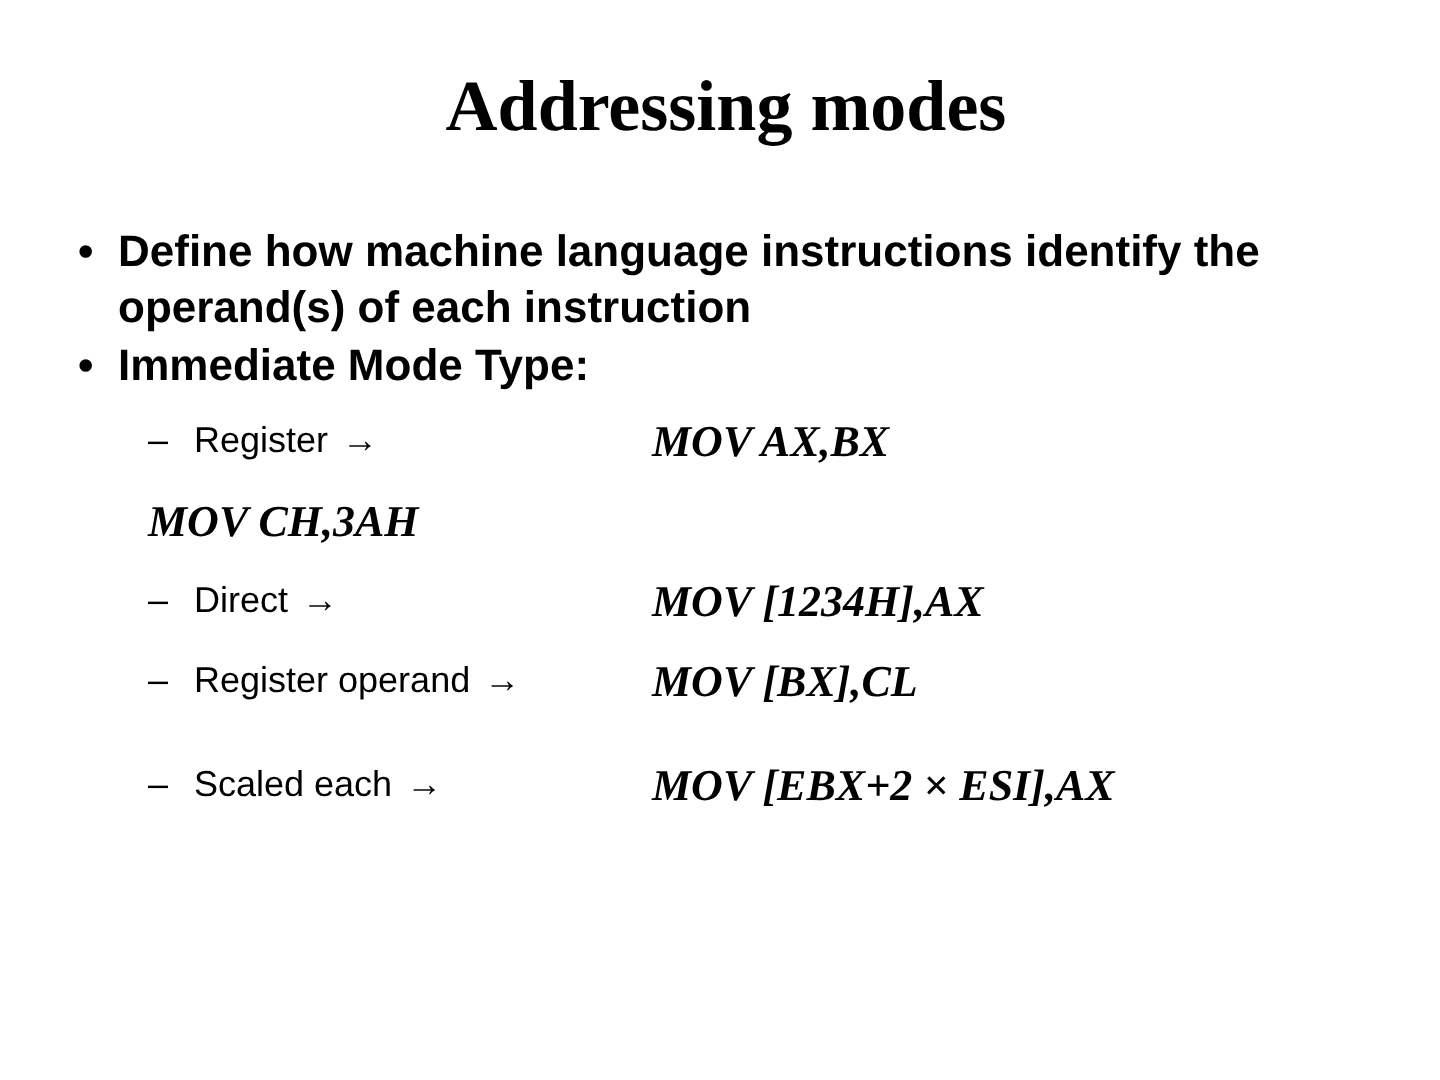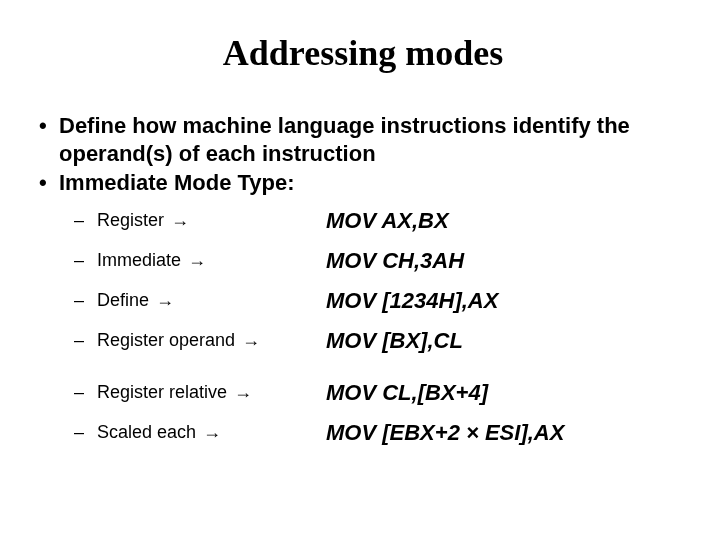--- a/index.html
+++ b/index.html
@@ -63,21 +63,21 @@
     content: "–";
     position: absolute;
     left: 0;
     top: 0;
   }
   .arrow {
     font-family: Arial, sans-serif;
     font-weight: bold;
   }
   .code {
-    font-family: Liberation Sans, sans-serif;
+    font-family: Liberation Serif, serif;
     font-weight: bold;
     font-style: italic;
     font-size: 22px;
     white-space: pre;
   }
 </style>
 </head>
 <body>
 
 <div class="slide">
@@ -93,53 +93,42 @@
 
     <div class="sub-row">
       <div class="sub-label">
         <span>Register</span>
         <span class="arrow">→</span>
       </div>
       <div class="code">MOV AX,BX</div>
     </div>
 
     <div class="sub-row">
-      <div class="sub-label">
-        <span>Immediate</span>
-        <span class="arrow">→</span>
-      </div>
       <div class="code">MOV CH,3AH</div>
     </div>
 
     <div class="sub-row">
       <div class="sub-label">
-        <span>Define</span>
+        <span>Direct</span>
         <span class="arrow">→</span>
       </div>
       <div class="code">MOV [1234H],AX</div>
     </div>
 
     <div class="sub-row">
       <div class="sub-label">
         <span>Register operand</span>
         <span class="arrow">→</span>
       </div>
       <div class="code">MOV [BX],CL</div>
     </div>
 
     <div class="sub-row">
     </div>
 
-    <div class="sub-row">
-      <div class="sub-label">
-        <span>Register relative</span>
-        <span class="arrow">→</span>
-      </div>
-      <div class="code">MOV CL,[BX+4]</div>
-    </div>
 
     <div class="sub-row">
       <div class="sub-label">
         <span>Scaled each</span>
         <span class="arrow">→</span>
       </div>
       <div class="code">MOV [EBX+2 × ESI],AX</div>
     </div>
 
   </div>

